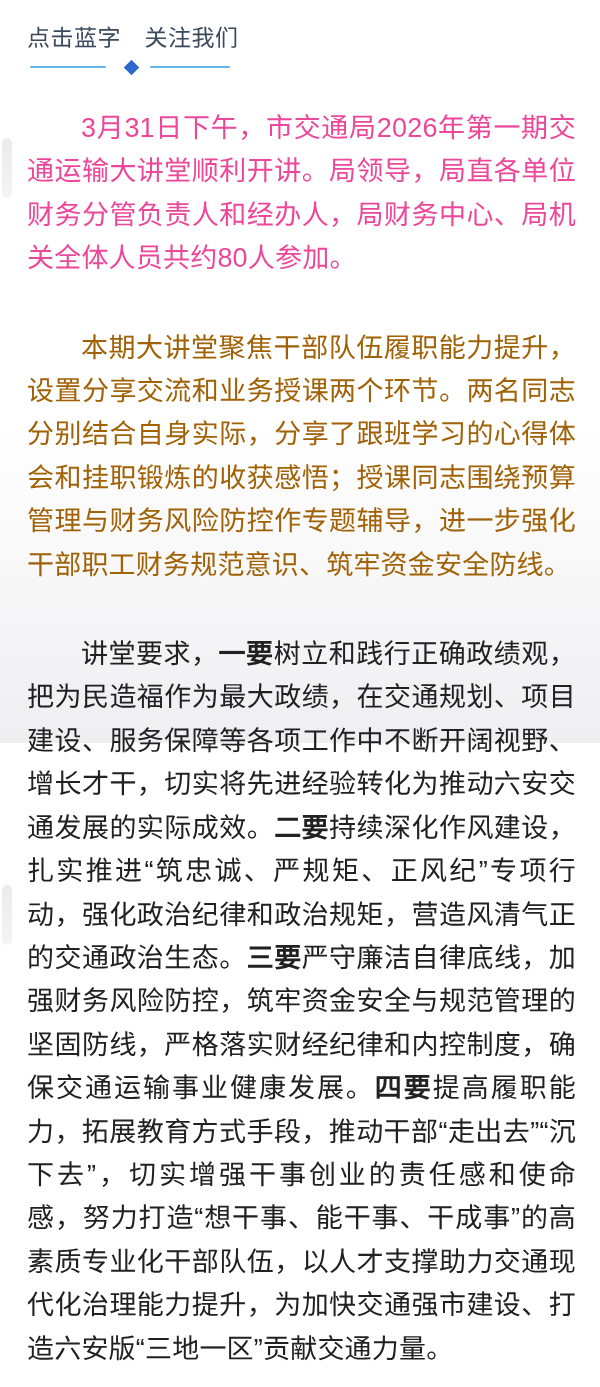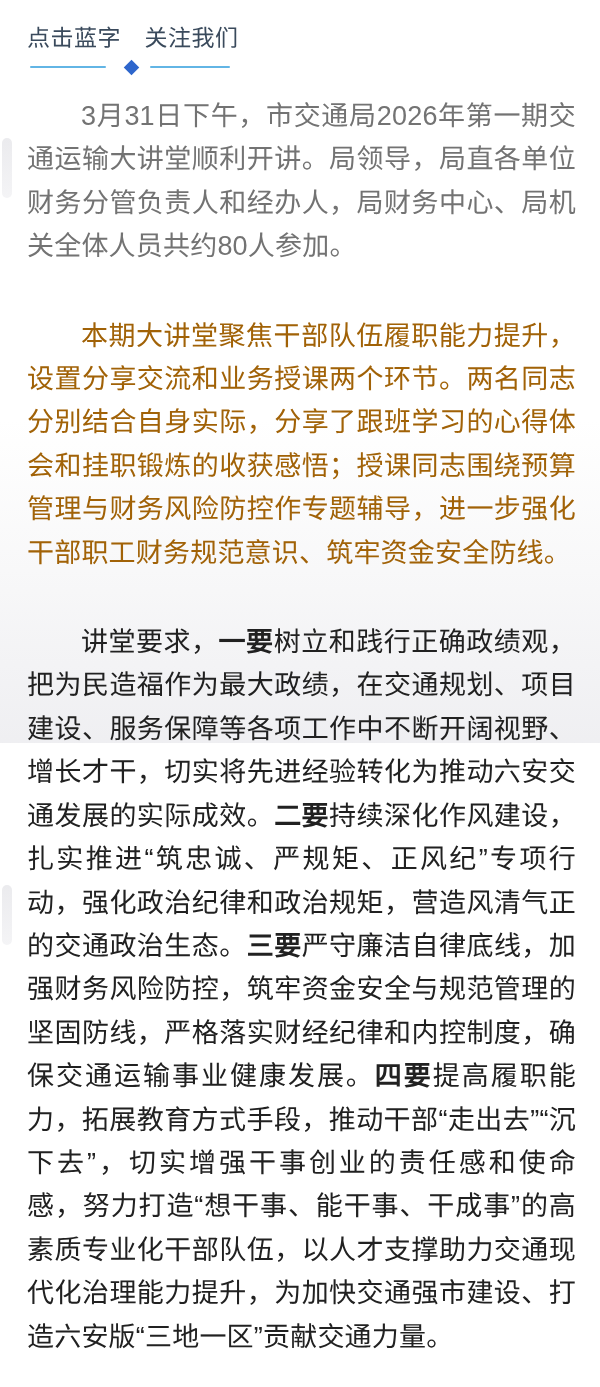--- a/index.html
+++ b/index.html
@@ -107,18 +107,18 @@
   <header class="follow-banner">
     <div class="follow-text" style="color: rgb(58, 74, 92);">点击蓝字　关注我们</div>
     <div class="deco-row">
       <span class="deco-line left" style="background: rgb(98, 181, 229);"></span>
       <span class="deco-diamond" style="background: rgb(46, 102, 204);"></span>
       <span class="deco-line right" style="background: rgb(98, 181, 229);"></span>
     </div>
   </header>
 
   <main class="article">
-      <p style="color: #737373;"><span>3月31日下午，市交通局2026年第一期交通运输大讲堂顺利开讲。局领导，局直各单位财务分管负责人和经办人，局财务中心、局机关全体人员共约80人参加。</span></p>
+      <p style="color: #ec4899; margin-top: 12px;"><span>3月31日下午，市交通局2026年第一期交通运输大讲堂顺利开讲。局领导，局直各单位财务分管负责人和经办人，局财务中心、局机关全体人员共约80人参加。</span></p>
       <p style="color: #a16207;"><span>本期大讲堂聚焦干部队伍履职能力提升，设置分享交流和业务授课两个环节。两名同志分别结合自身实际，分享了跟班学习的心得体会和挂职锻炼的收获感悟；授课同志围绕预算管理与财务风险防控作专题辅导，进一步强化干部职工财务规范意识、筑牢资金安全防线。</span></p>
       <p style="color: rgb(33, 33, 33);"><span>讲堂要求，</span><span class="bold">一要</span><span>树立和践行正确政绩观，把为民造福作为最大政绩，在交通规划、项目建设、服务保障等各项工作中不断开阔视野、增长才干，切实将先进经验转化为推动六安交通发展的实际成效。</span><span class="bold">二要</span><span>持续深化作风建设，扎实推进“筑忠诚、严规矩、正风纪”专项行动，强化政治纪律和政治规矩，营造风清气正的交通政治生态。</span><span class="bold">三要</span><span>严守廉洁自律底线，加强财务风险防控，筑牢资金安全与规范管理的坚固防线，严格落实财经纪律和内控制度，确保交通运输事业健康发展。</span><span class="bold">四要</span><span>提高履职能力，拓展教育方式手段，推动干部“走出去”“沉下去”，切实增强干事创业的责任感和使命感，努力打造“想干事、能干事、干成事”的高素质专业化干部队伍，以人才支撑助力交通现代化治理能力提升，为加快交通强市建设、打造六安版“三地一区”贡献交通力量。</span></p>
     </main>
 
 </div>
 
 </body></html>

